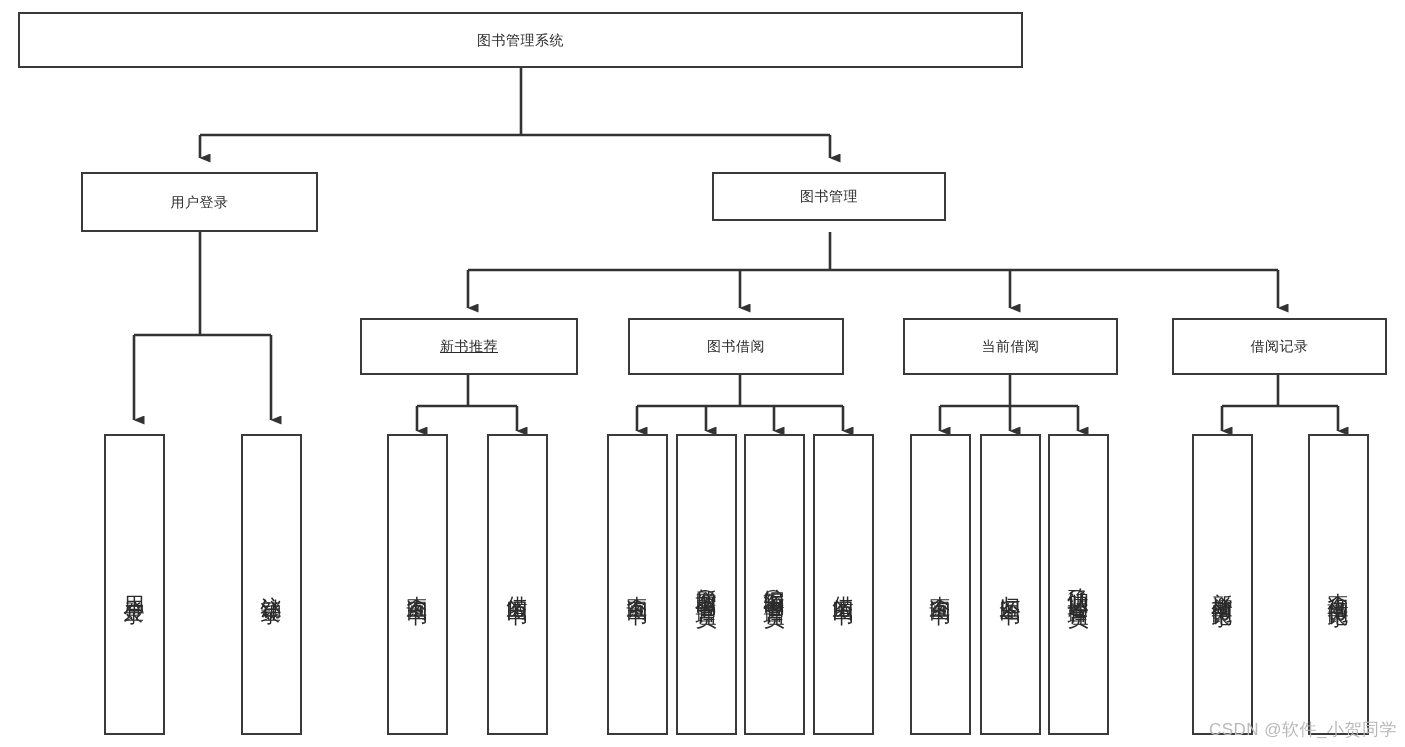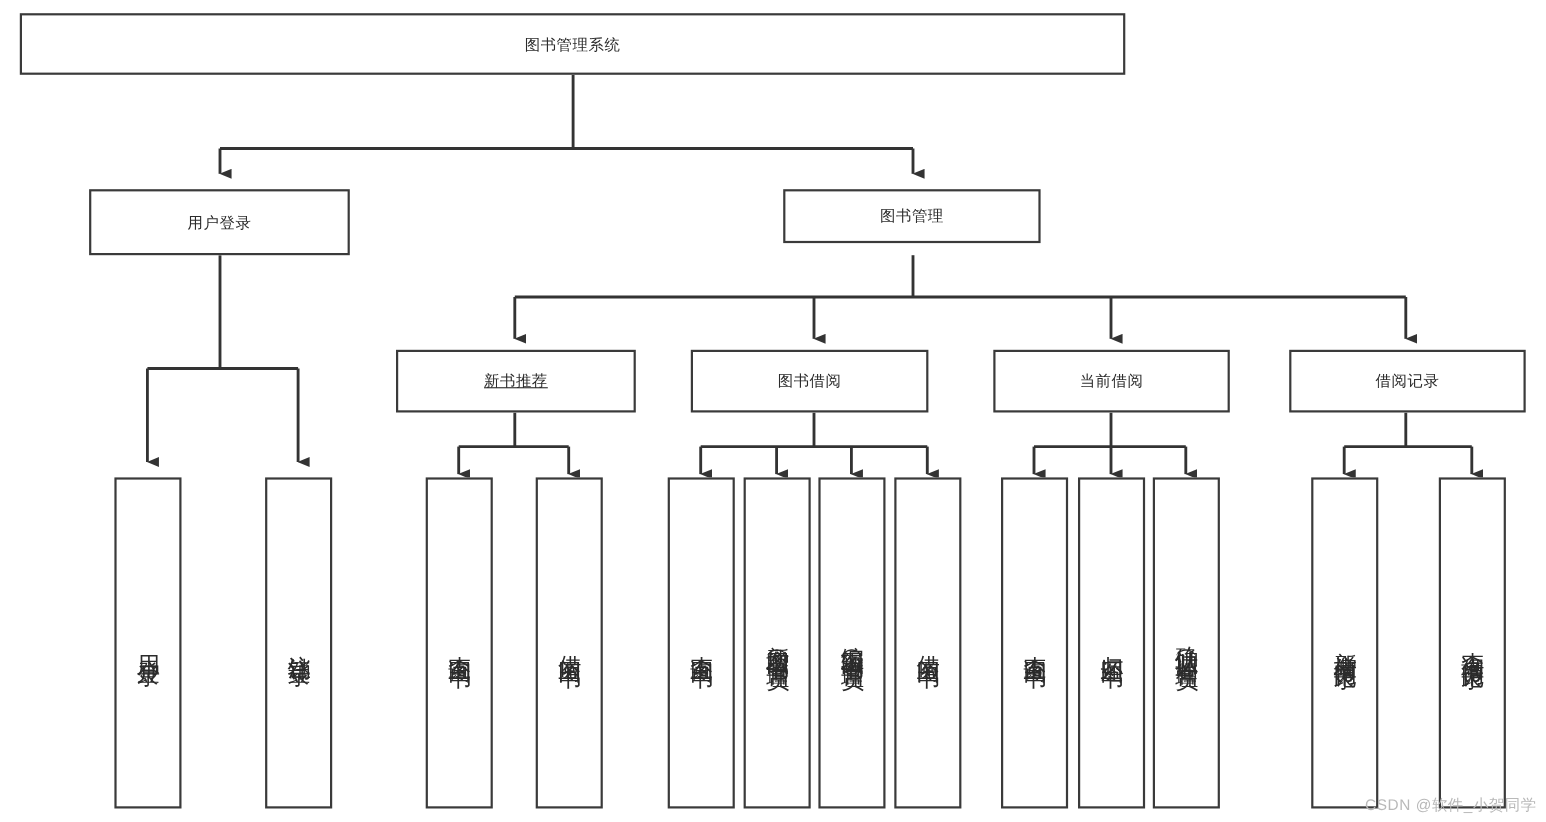--- a/index.html
+++ b/index.html
@@ -57,21 +57,21 @@
     text-orientation: upright;
     font-size: 21px;
     letter-spacing: 3px;
     line-height: 1.0;
     white-space: nowrap;
   }
   #watermark {
     position: absolute;
     right: 8px;
     bottom: 6px;
-    font-size: 14px;
+    font-size: 17px;
     color: #b9b9b9;
     letter-spacing: 0.5px;
     white-space: nowrap;
     user-select: none;
   }
 </style>
 </head>
 <body>
 
 <div id="diagram-root">

